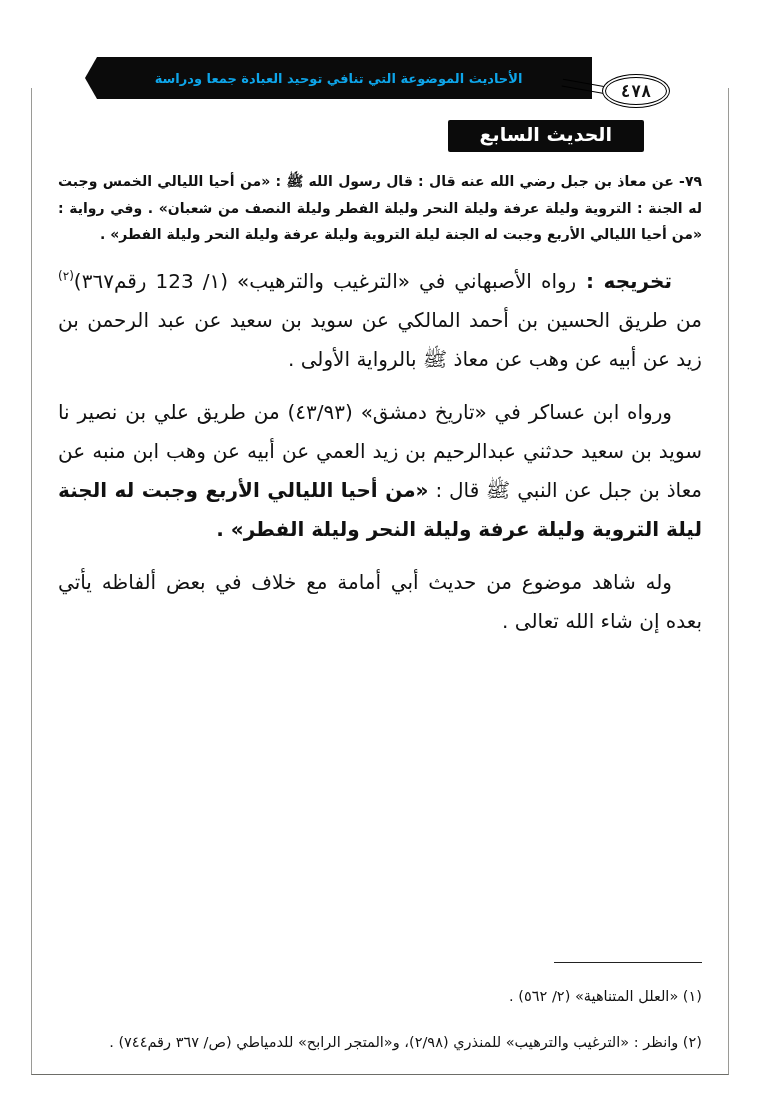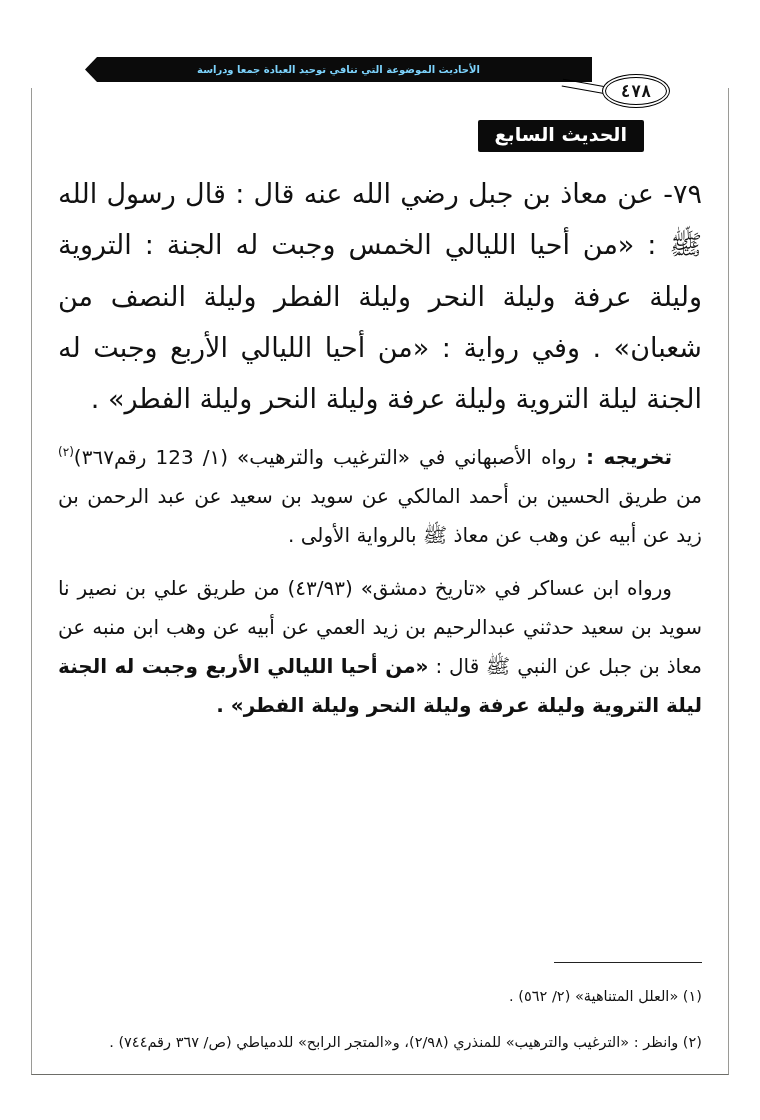--- a/index.html
+++ b/index.html
@@ -10,25 +10,25 @@
     height: 1120px;
     background: #ffffff;
     color: #111111;
     font-family: "DejaVu Sans", sans-serif;
     direction: rtl;
     overflow: hidden;
   }
   
   .header-band {
     position: absolute;
-    top: 57px; right: 168px; left: 85px; height: 25px;
+    top: 57px; right: 168px; left: 85px; height: 42px;
     background: #0b0b0b;
-    color: #7dd3fc;
+    color: #0ea5e9;
     display: flex; align-items: center; justify-content: center;
-    font-size: 10px; font-weight: bold;
+    font-size: 13px; font-weight: bold;
     clip-path: polygon(0 50%, 12px 0, 100% 0, 100% 100%, 12px 100%);
   }
   
   .orn-link {
     position: absolute;
     top: 83px; right: 148px; width: 50px; height: 8px;
     border-top: 1.5px solid #000;
     border-bottom: 1.5px solid #000;
     transform: rotate(10deg);
   }
@@ -57,31 +57,31 @@
     border-bottom: 1px solid #6d6d68;
     padding: 26px 26px 0;
   }
   .para {
     margin: 0 0 14px;
     font-size: 20px;
     line-height: 1.95;
     text-align: justify;
   }
   .para.indent { text-indent: 30px; }
-  .para.bold { font-weight: normal; font-size: 27px; line-height: 1.9; }
+  .para.bold { font-weight: bold; font-size: 14px; line-height: 1.9; }
   .bold { font-weight: bold; }
   sup { font-size: 12px; line-height: 0; }
   .section-heading {
     display: block;
     width: fit-content;
     background: #0b0b0b;
     color: #ffffff;
     font-size: 19px;
     font-weight: bold;
-    padding: 3px 17px 7px;
+    padding: 3px 32px 7px;
     margin: 6px 58px 16px 0;
     border-radius: 2px;
   }
   .footnotes {
     position: absolute;
     bottom: 16px; right: 26px; left: 26px;
     background: #ffffff;
   }
   .footnote-sep {
     width: 148px;
@@ -112,20 +112,21 @@
   <div class="page-num-oval">
     <span>٤٧٨</span>
   </div>
 
   <div class="frame">
     <div id="body-content">
         <div class="section-heading">الحديث السابع</div>
         <p class="para bold"><span>٧٩- عن معاذ بن جبل رضي الله عنه قال : قال رسول الله ﷺ : «من أحيا الليالي الخمس وجبت له الجنة : التروية وليلة عرفة وليلة النحر وليلة الفطر وليلة النصف من شعبان» . وفي رواية : «من أحيا الليالي الأربع وجبت له الجنة ليلة التروية وليلة عرفة وليلة النحر وليلة الفطر» .</span></p>
         <p class="para indent"><span class="bold">تخريجه : </span><span>رواه الأصبهاني في «الترغيب والترهيب» (١/ 123 رقم٣٦٧)</span><sup>(٢)</sup><span> من طريق الحسين بن أحمد المالكي عن سويد بن سعيد عن عبد الرحمن بن زيد عن أبيه عن وهب عن معاذ ﷺ بالرواية الأولى .</span></p>
         <p class="para indent"><span>ورواه ابن عساكر في «تاريخ دمشق» (٤٣/٩٣) من طريق علي بن نصير نا سويد بن سعيد حدثني عبدالرحيم بن زيد العمي عن أبيه عن وهب ابن منبه عن معاذ بن جبل عن النبي ﷺ قال : </span><span class="bold">«من أحيا الليالي الأربع وجبت له الجنة ليلة التروية وليلة عرفة وليلة النحر وليلة الفطر» .</span></p>
+        <p class="para indent"><span>وله شاهد موضوع من حديث أبي أمامة مع خلاف في بعض ألفاظه يأتي بعده إن شاء الله تعالى .</span></p>
       </div>
 
     <div class="footnotes">
       <div class="footnote-sep"></div>
       <div id="footnotes-list">
           <div class="footnote">(١) «العلل المتناهية» (٢/ ٥٦٢) .</div>
           <div class="footnote">(٢) وانظر : «الترغيب والترهيب» للمنذري (٢/٩٨)، و«المتجر الرابح» للدمياطي (ص/ ٣٦٧ رقم٧٤٤) .</div>
         </div>
     </div>
   </div>

